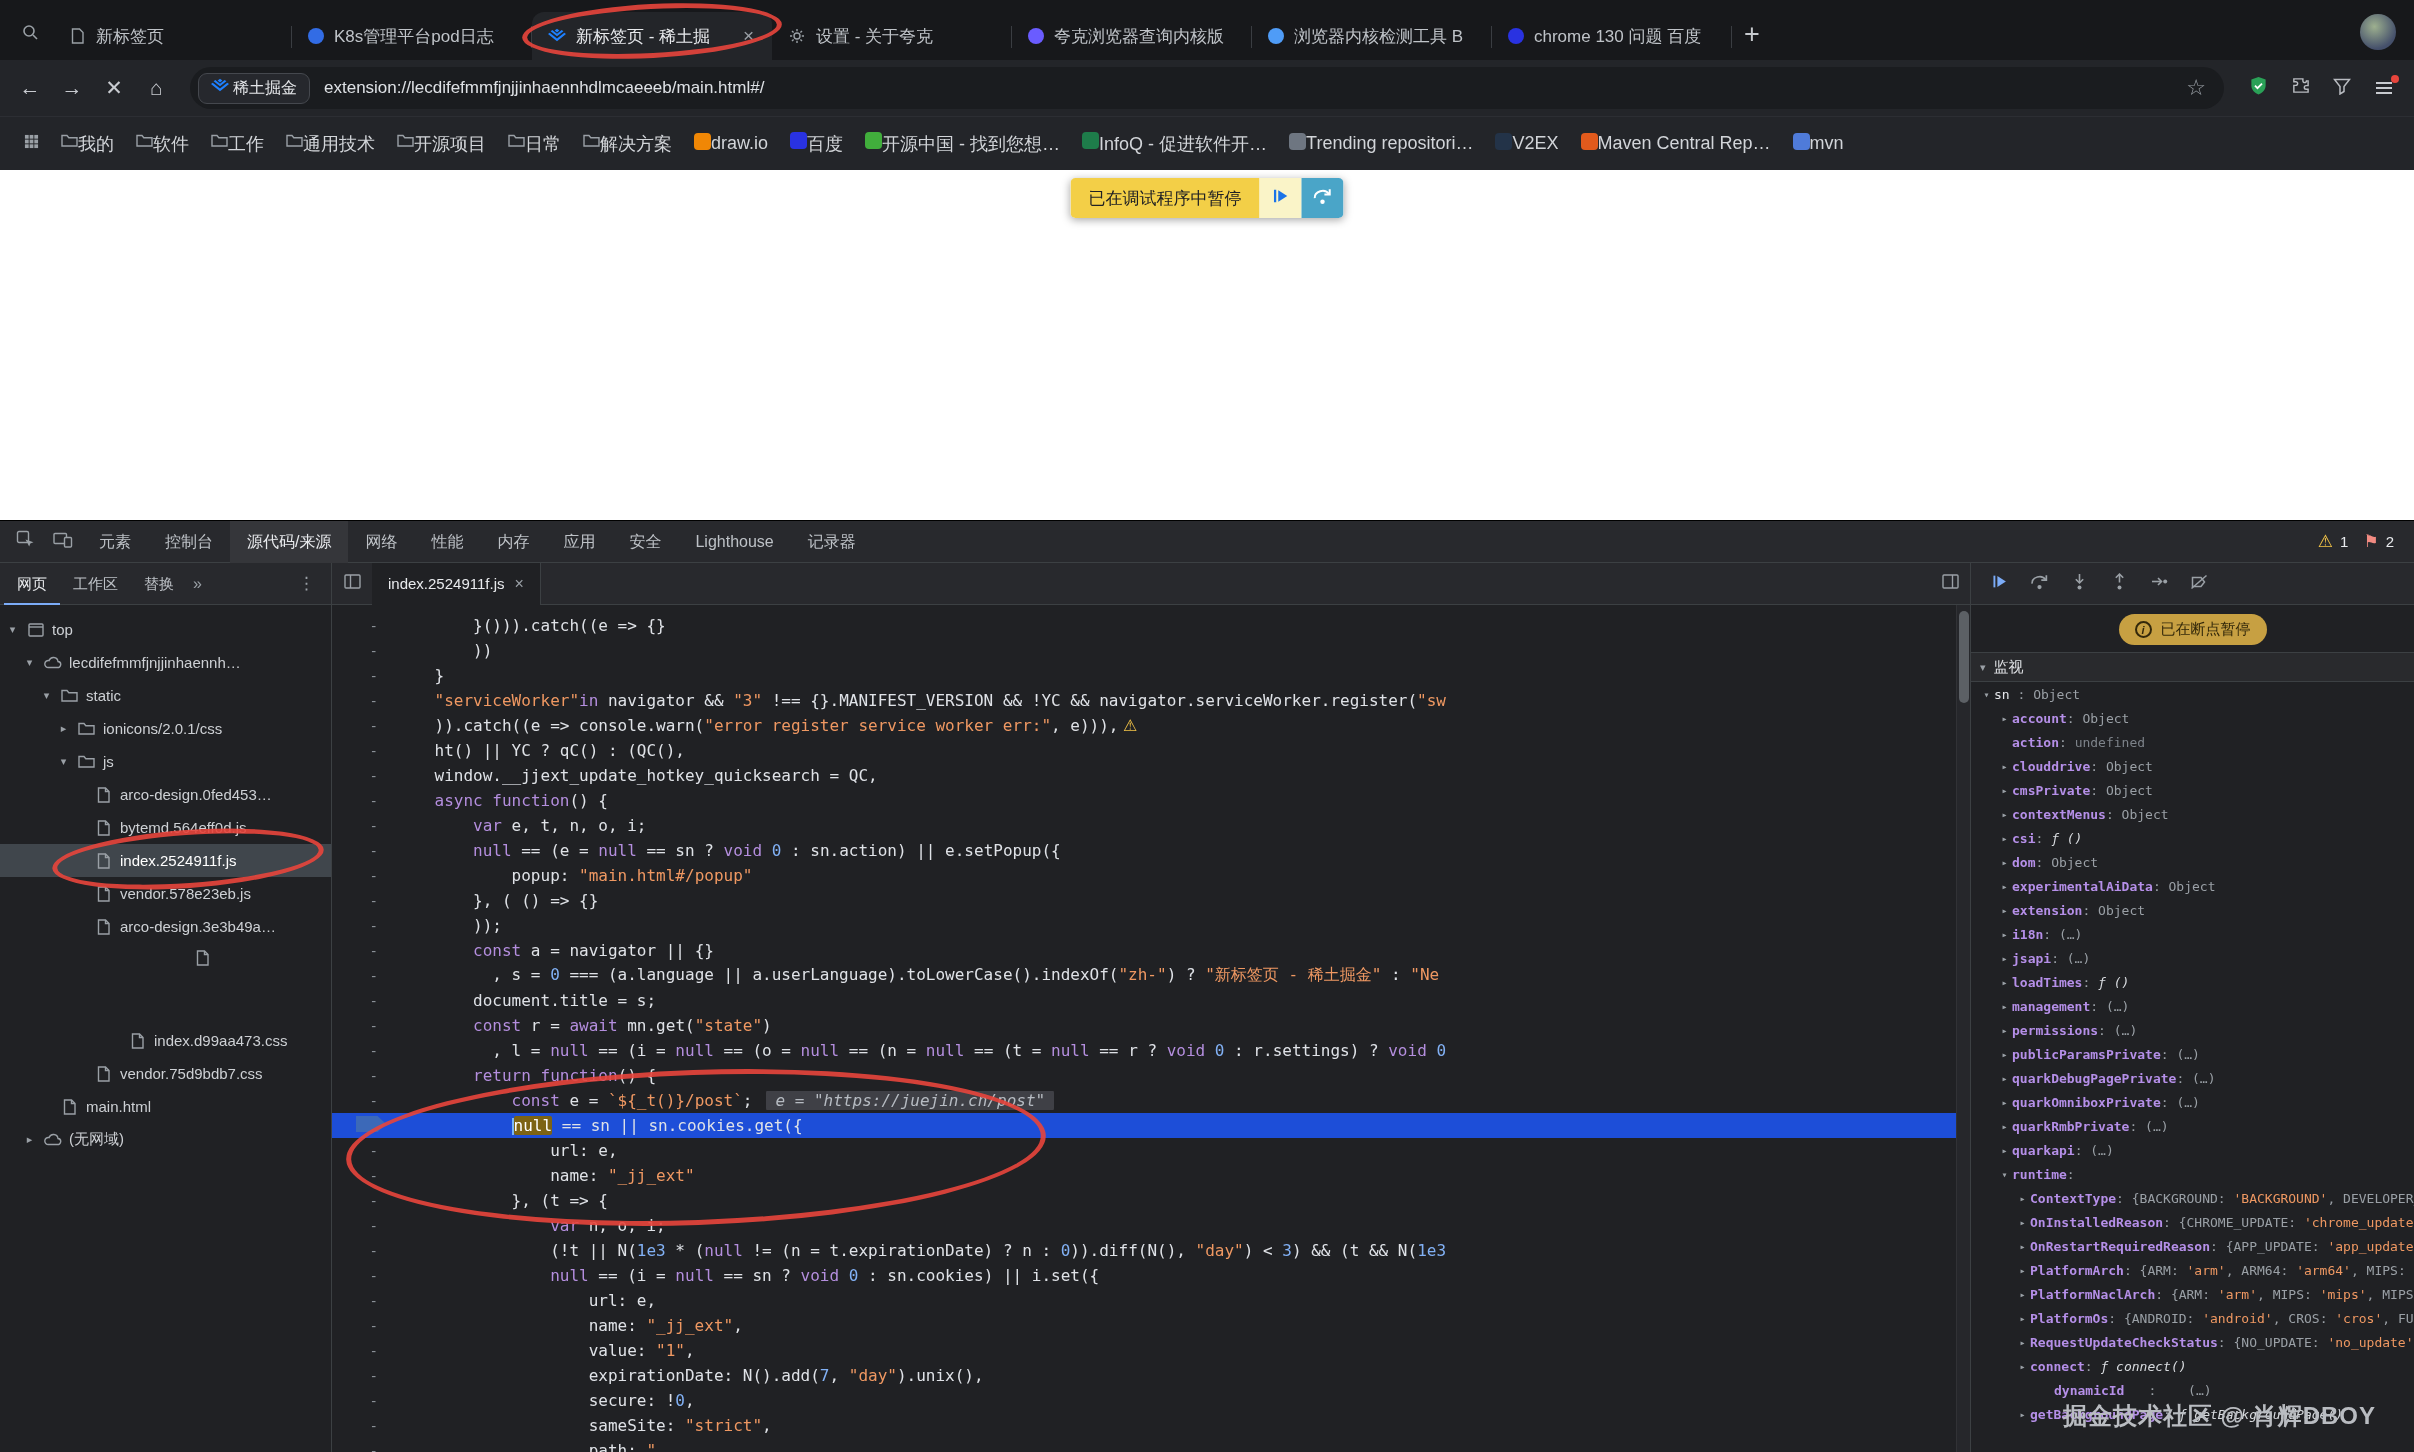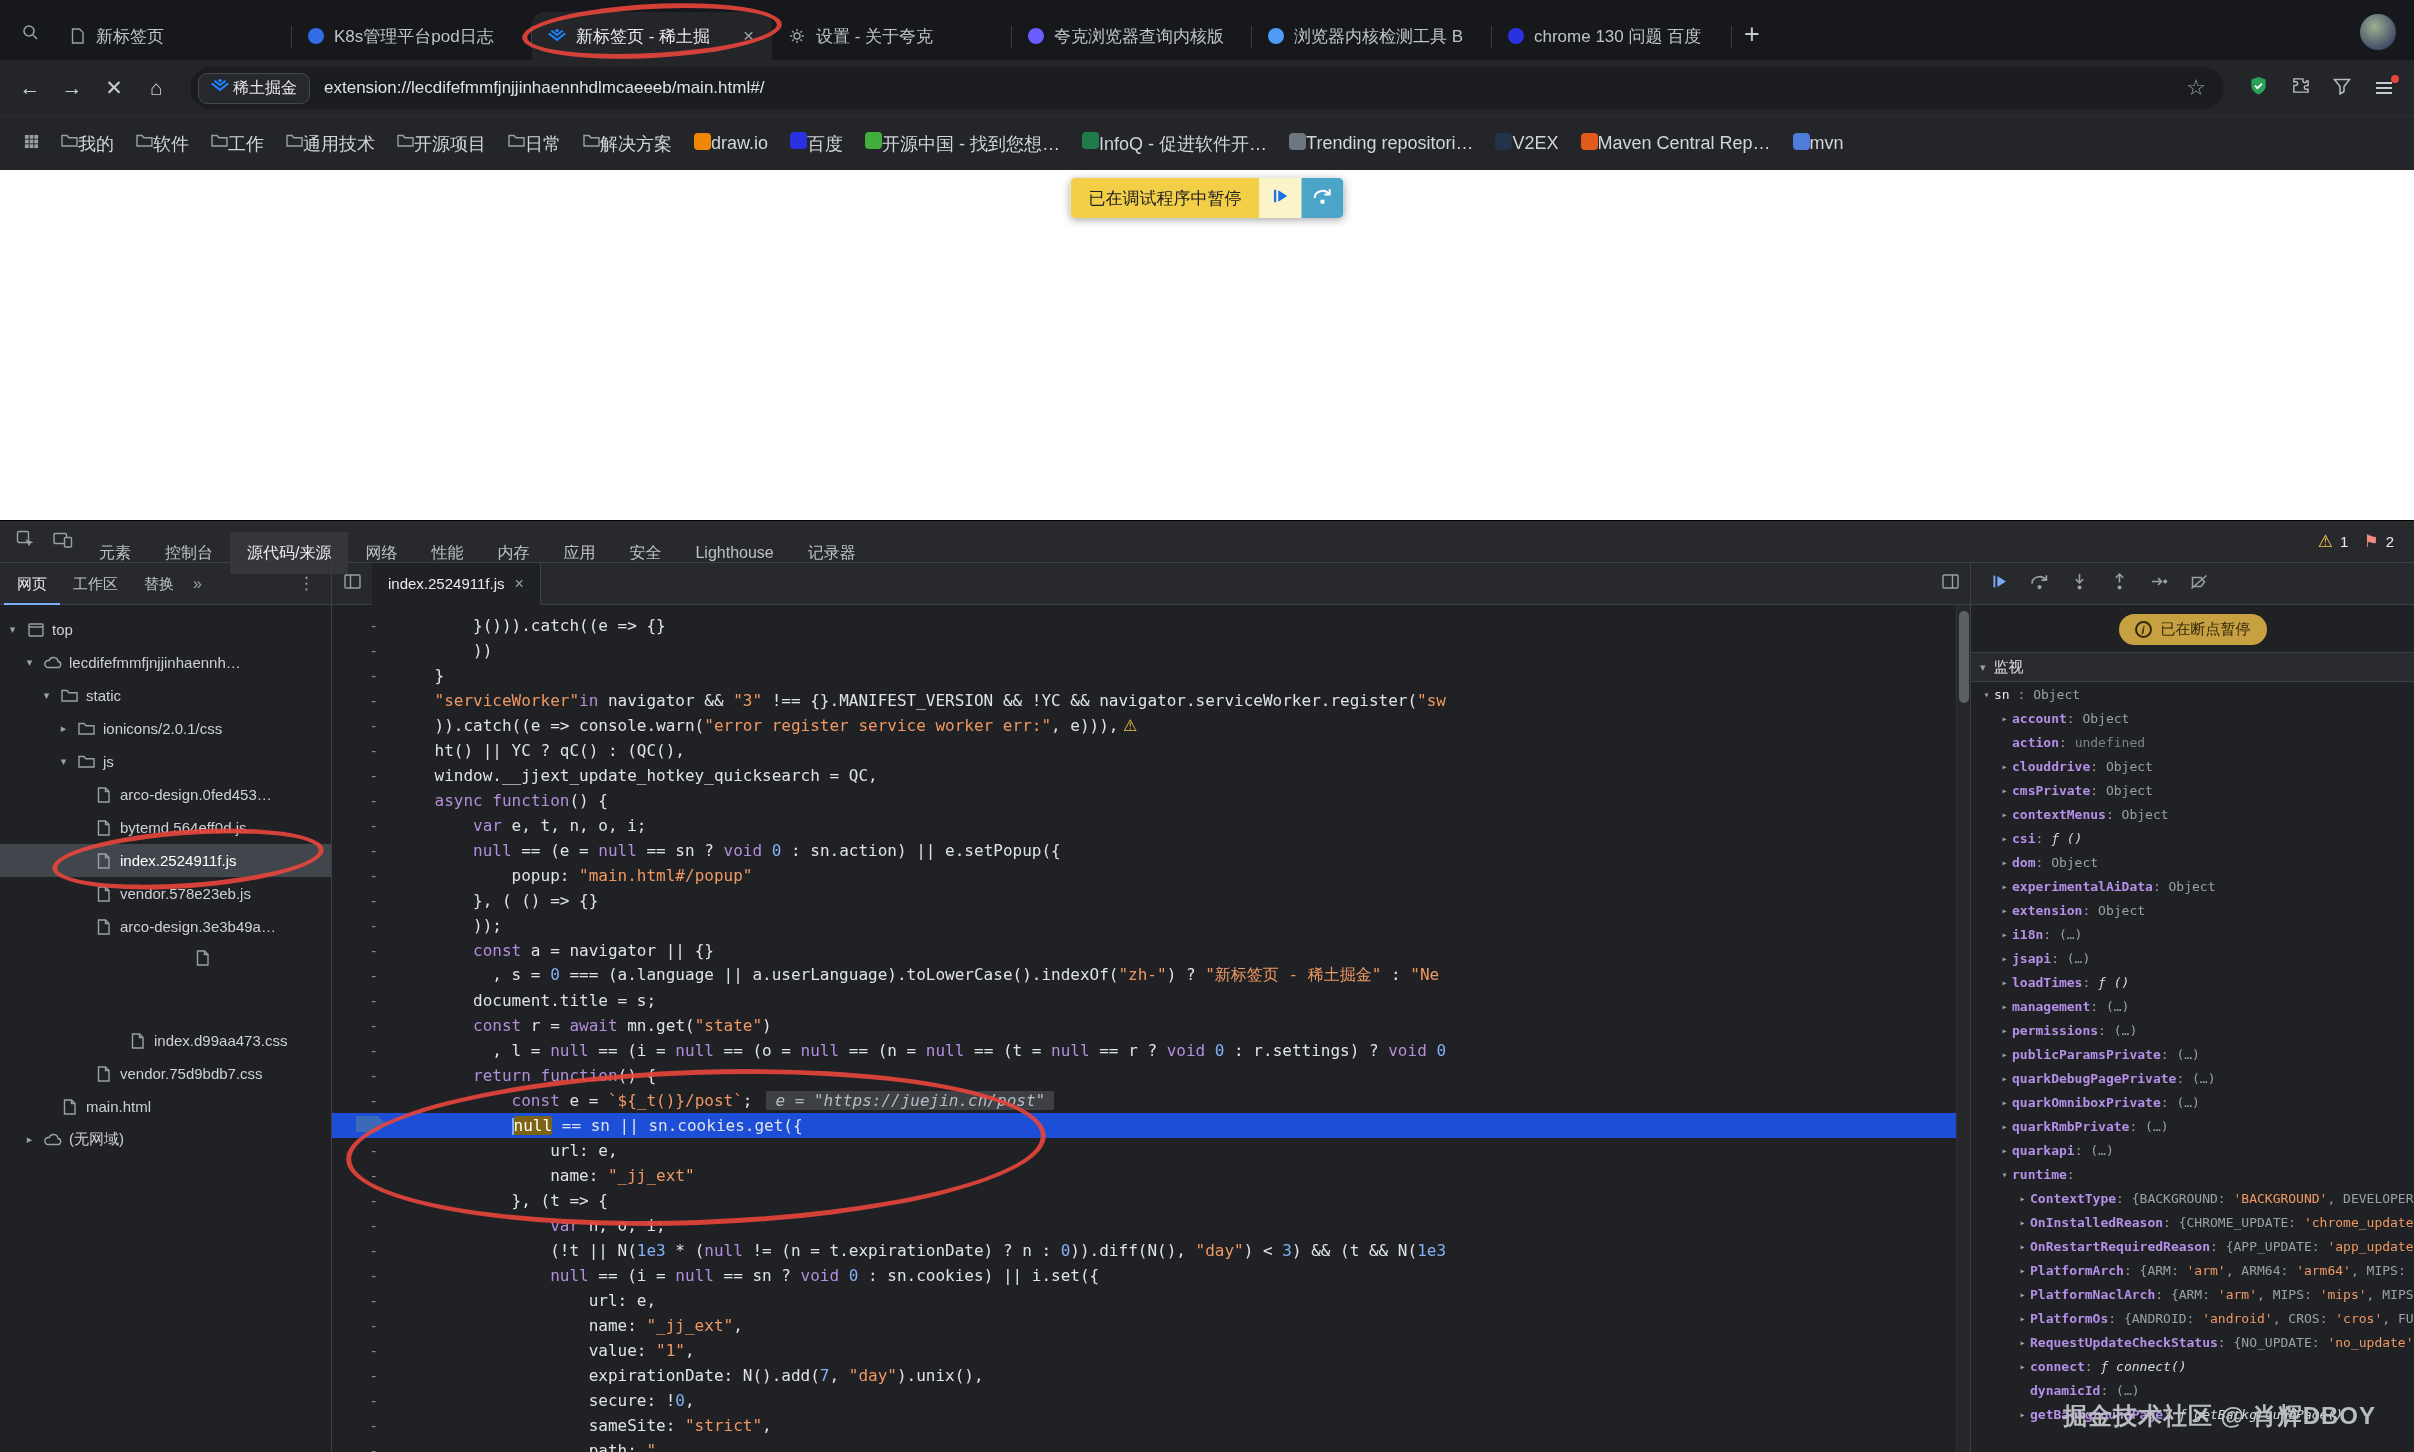--- a/index.html
+++ b/index.html
@@ -36,21 +36,21 @@
 .bmi{width:17px;height:17px;border-radius:4px;display:inline-flex;align-items:center;justify-content:center;flex:none}
 
 .page{height:350px;background:#fff;position:relative}
 .banner{position:absolute;top:8px;left:50%;transform:translateX(-50%);height:40px;display:flex;border-radius:5px;overflow:hidden;box-shadow:0 2px 8px rgba(0,0,0,.35)}
 .pb-text{background:#f3cf47;color:#202124;font-size:17px;font-weight:500;display:flex;align-items:center;padding:0 18px;white-space:nowrap}
 .pb-btn{width:42px;display:flex;align-items:center;justify-content:center}
 .pb-resume{background:#faf4c8}
 .pb-step{background:#4aa5c8}
 
 .devtools{position:absolute;left:0;right:0;top:520px;bottom:0;background:#202124;color:#bdc1c6;border-top:1px solid #000}
-.dt-tabs{height:42px;background:#28292d;border-bottom:1px solid #3c4043;display:flex;align-items:center;padding:11px 6px}
+.dt-tabs{height:42px;background:#28292d;border-bottom:1px solid #3c4043;display:flex;align-items:center;padding:0 6px}
 .dt-iconbtn{width:38px;height:34px;display:flex;align-items:center;justify-content:center;border-radius:5px}
 .dt-tab{padding:0 17px;height:42px;display:flex;align-items:center;font-size:16px;color:#bdc1c6;white-space:nowrap}
 .dt-tab.selected{background:#35363a;color:#e8eaed}
 .dt-counts{display:flex;align-items:center;gap:7px;padding:0 14px;font-size:15px;color:#e8eaed}
 .warn-tri{color:#f2c347;font-size:17px}
 .flag{color:#f28b82;font-size:17px;margin-left:8px}
 .dt-second{height:42px;display:flex;background:#28292d;border-bottom:1px solid #3c4043}
 .side-head{width:332px;flex:none;display:flex;align-items:center;border-right:1px solid #3c4043;padding:0 4px}
 .side-tab{padding:0 13px;font-size:15px;height:42px;display:flex;align-items:center;color:#bdc1c6}
 .side-tab.selected{color:#e8eaed;box-shadow:inset 0 -2px 0 #7cacf8}
@@ -915,21 +915,21 @@
               <span class="wname">RequestUpdateCheckStatus</span>
               <span class="wsep">: </span>
               <span class="wval">{NO_UPDATE: <span class="tk-s">'no_update'</span>, THROTTLED: , UPDATE_AVAIL</span>
             </div>
             <div class="wrow" style="padding-left: 44px;">
               <span class="warr">▸</span>
               <span class="wname">connect</span>
               <span class="wsep">: </span>
               <span class="wval fn">ƒ connect()</span>
             </div>
-            <div class="wrow" style="padding-left: 44px;">
+            <div class="wrow" style="padding-left: 44px; gap: 24px;">
               <span class="warr"></span>
               <span class="wname">dynamicId</span>
               <span class="wsep">: </span>
               <span class="wval">(…)</span>
             </div>
             <div class="wrow" style="padding-left: 44px;">
               <span class="warr">▸</span>
               <span class="wname">getBackgroundPage</span>
               <span class="wsep">: </span>
               <span class="wval fn">ƒ getBackgroundPage()</span>

